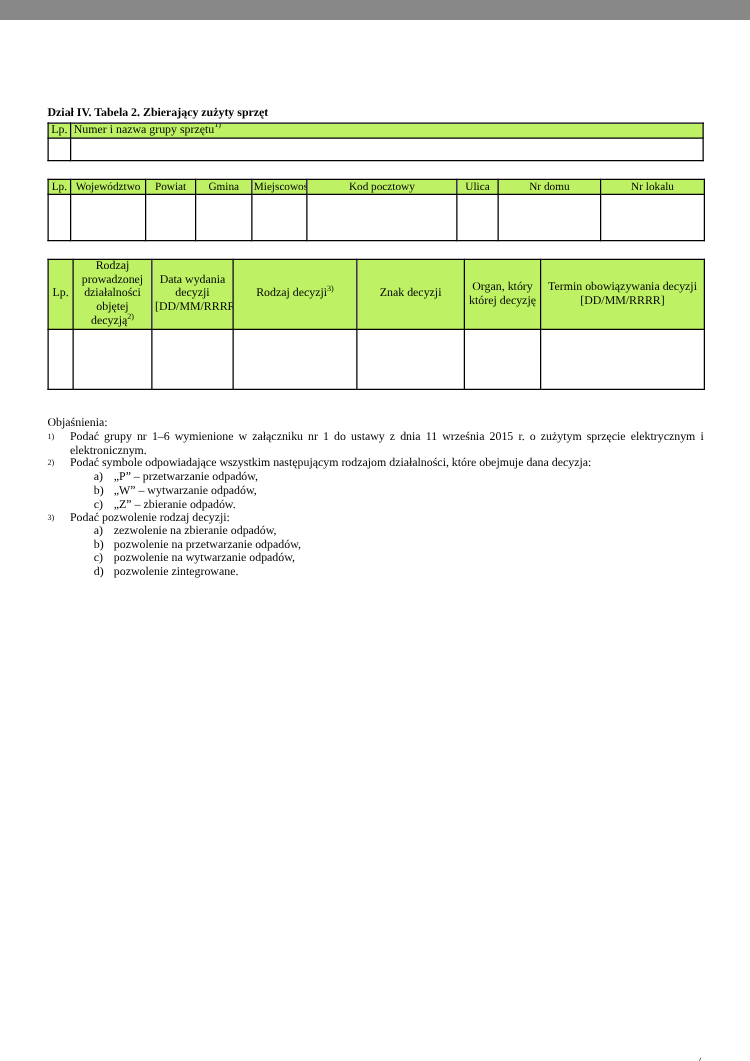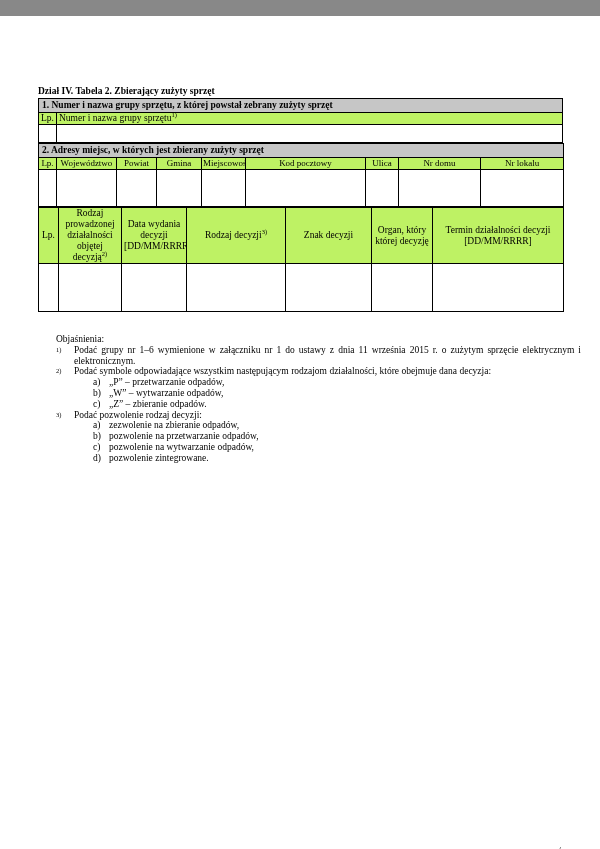--- a/index.html
+++ b/index.html
@@ -31,21 +31,21 @@
   .t1 td.wide { text-align:left; }
   .t1 tr.empty td { height:17px; }
   .t2 { top:127px; }
   .t2 tr.hdr td { height:11px; font-size:9px; white-space:nowrap; padding:0 1px; }
   .t2 tr.empty td { height:36px; }
   .t3 { top:191px; }
   .t3 tr.hdr td { height:55px; line-height:11px; }
   .t3 tr.empty td { height:47px; }
   sup { font-size:6.5px; line-height:0; }
   .footnotes {
-    position:absolute; left:56px; top:318px; width:525px;
+    position:absolute; left:38px; top:318px; width:525px;
     font-size:9.5px; line-height:10.8px;
   }
   .fn-heading { margin-bottom:0; }
   .fn-item { display:flex; }
   .fn-marker {
     flex:0 0 18px; font-size:6.5px; line-height:10.8px;
     vertical-align:top; padding-top:0;
   }
   .fn-text { flex:1; text-align:justify; }
   .fn-sub { display:flex; margin-left:37px; }
@@ -60,23 +60,20 @@
 <div class="page">
 
   <div class="doc-title">Dział IV. Tabela 2. Zbierający zużyty sprzęt</div>
 
   <table class="form t1">
     <colgroup>
         <col style="width:18px">
         <col>
       </colgroup>
     <tbody>
-        <tr class="band">
-      <td colspan="2">1. Numer i nazwa grupy sprzętu, z której powstał zebrany zużyty sprzęt</td>
-    </tr>
     <tr class="hdr">
       <td class="lp">Lp.</td>
       <td class="wide"><span>Numer i nazwa grupy sprzętu</span><sup>1)</sup></td>
     </tr>
     <tr class="empty">
       <td></td>
       <td></td>
     </tr>
   </tbody>
     </table>
@@ -87,23 +84,20 @@
         <col style="width:60px">
         <col style="width:40px">
       <col style="width:45px">
         <col style="width:44px">
         <col style="width:120px">
       <col style="width:33px">
         <col style="width:82px">
         <col style="width:83px">
     </colgroup>
     <tbody>
-        <tr class="band">
-      <td colspan="9">2. Adresy miejsc, w których jest zbierany zużyty sprzęt</td>
-    </tr>
     <tr class="hdr">
       <td>Lp.</td>
       <td>Województwo</td>
       <td>Powiat</td>
       <td>Gmina</td>
       <td>Miejscowość</td>
       <td>Kod pocztowy</td>
       <td>Ulica</td>
       <td>Nr domu</td>
       <td>Nr lokalu</td>
@@ -133,21 +127,21 @@
       <col style="width:131px">
     </colgroup>
     <tbody>
     <tr class="hdr">
       <td>Lp.</td>
       <td><span>Rodzaj prowadzonej działalności objętej decyzją</span><sup>2)</sup></td>
       <td>Data wydania decyzji [DD/MM/RRRR]</td>
       <td><span>Rodzaj decyzji</span><sup>3)</sup></td>
       <td>Znak decyzji</td>
       <td>Organ, który której decyzję</td>
-      <td>Termin działalności decyzji [DD/MM/RRRR]</td>
+      <td>Termin obowiązywania decyzji [DD/MM/RRRR]</td>
     </tr>
     <tr class="empty">
       <td></td>
       <td></td>
       <td></td>
       <td></td>
       <td></td>
       <td></td>
       <td></td>
     </tr>

